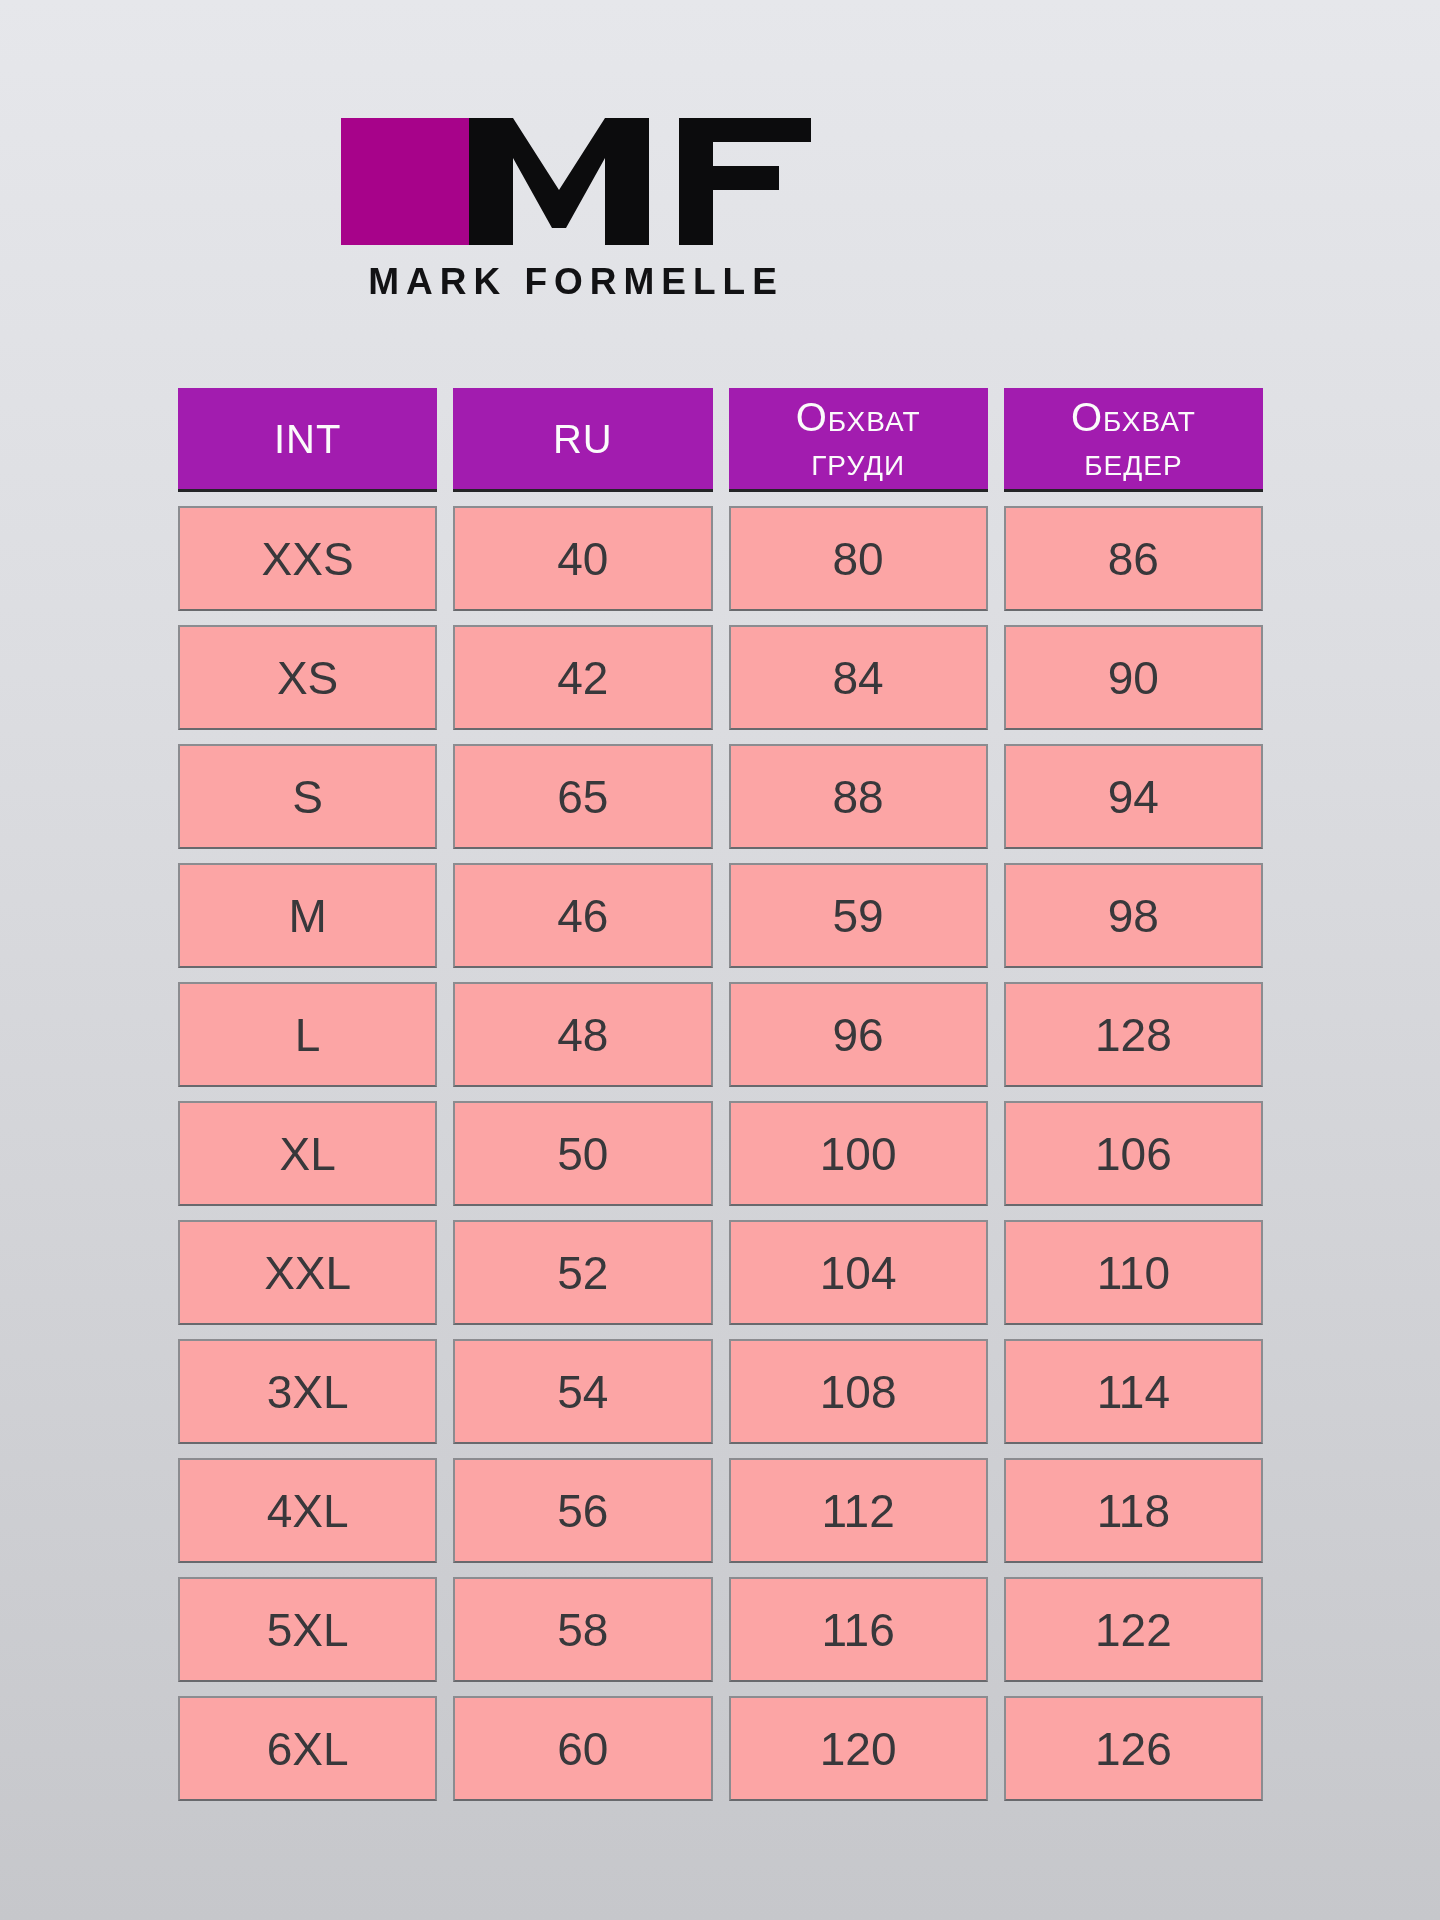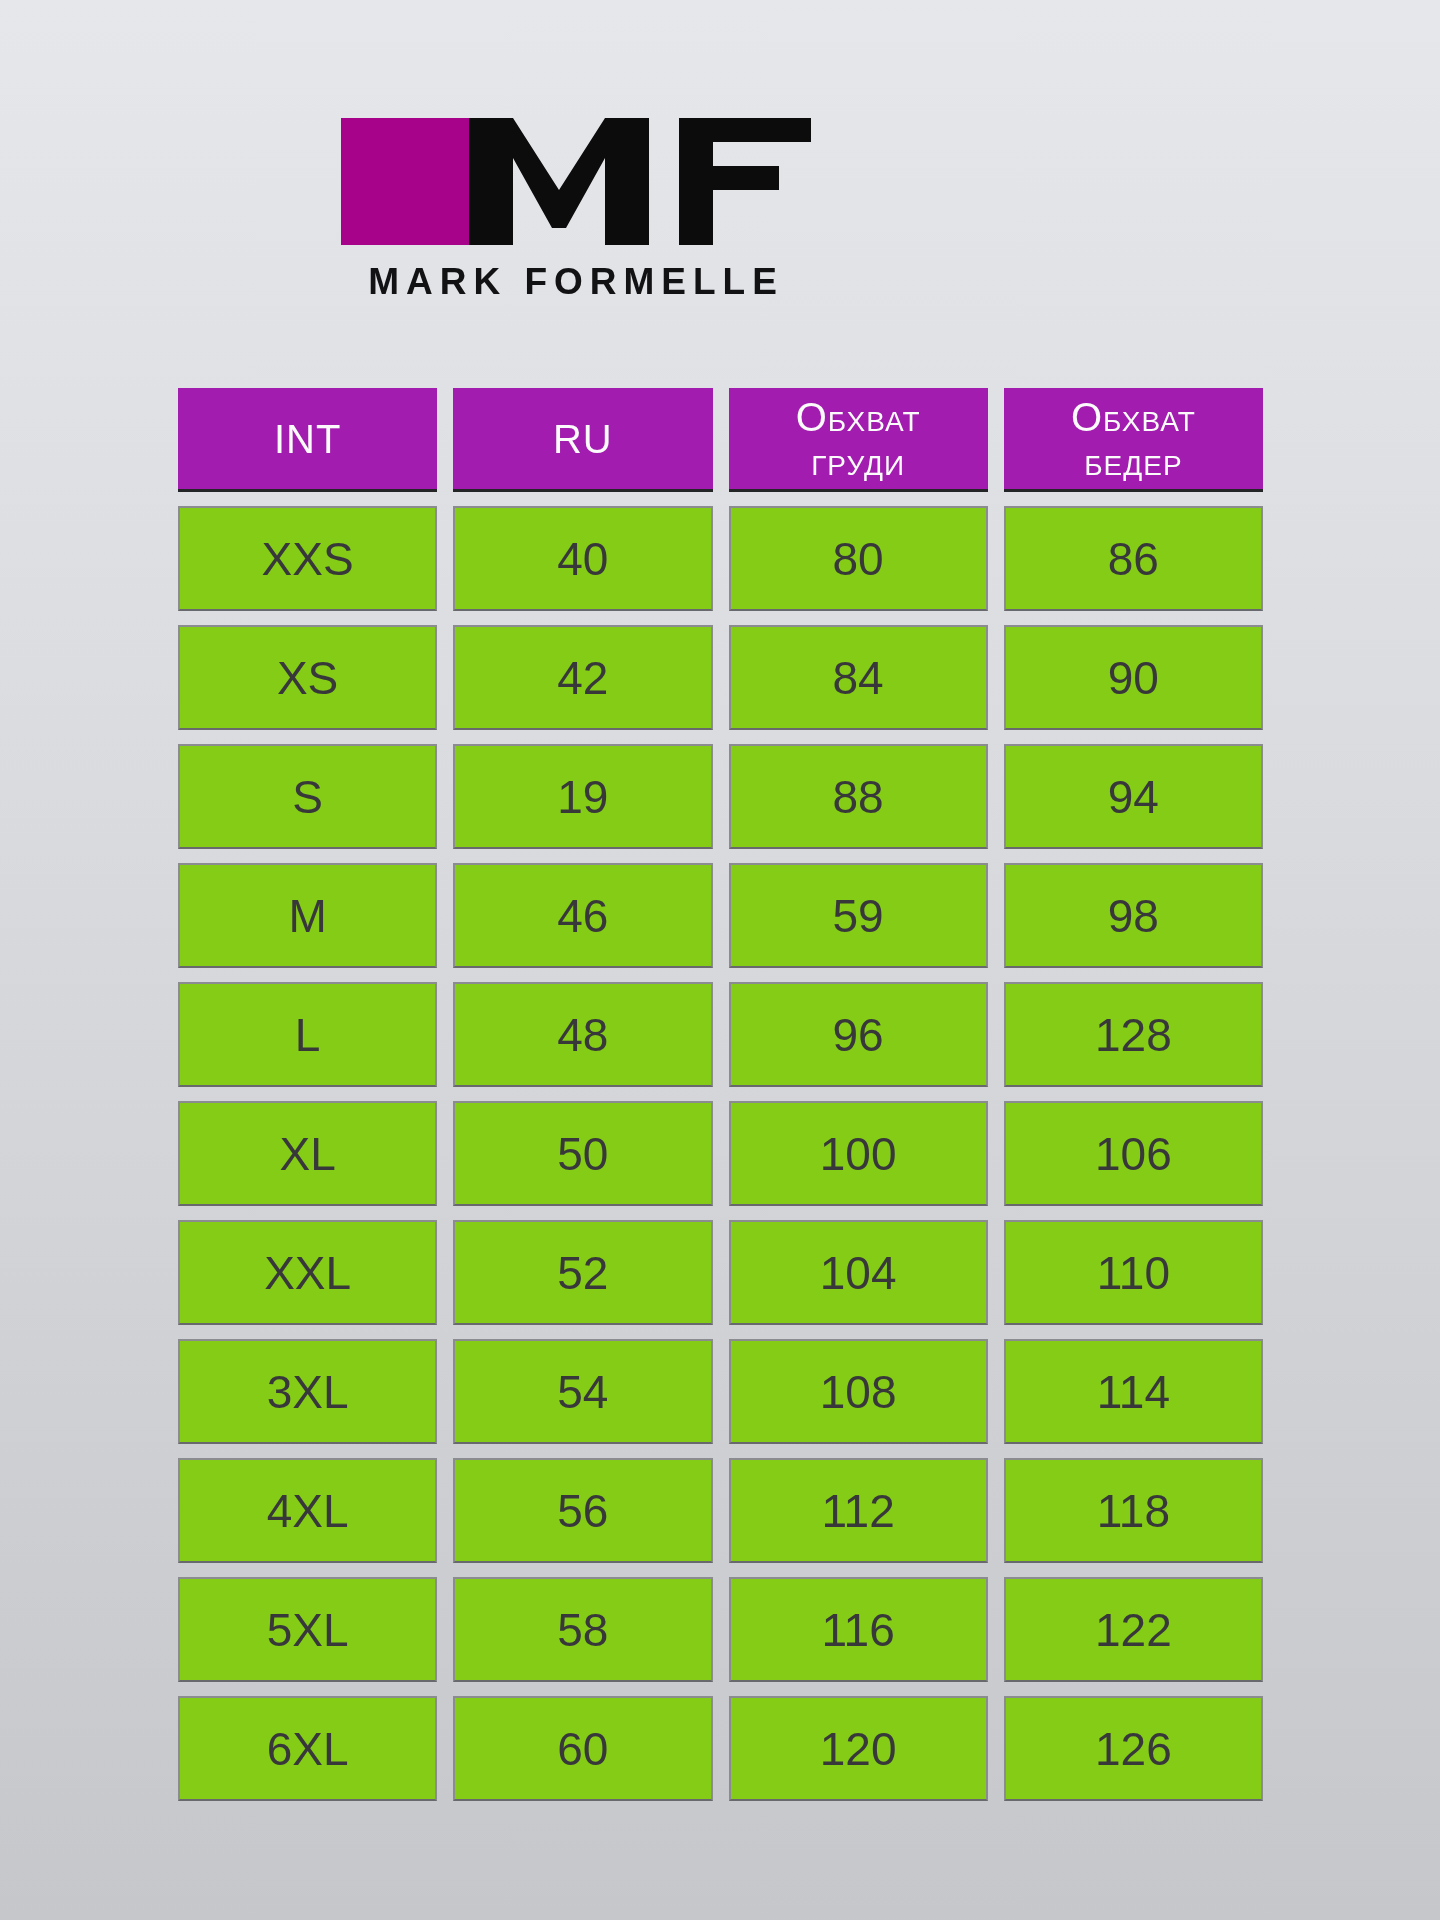--- a/index.html
+++ b/index.html
@@ -53,21 +53,21 @@
     background:#a21caf;
     color:#fbfbfb;
     font-size:40px;
     font-variant:small-caps;
     letter-spacing:1px;
     line-height:44px;
     padding:0 20px;
     border-bottom:3px solid #242527;
   }
   .cell.data{
-    background:#84cc16;
+    background:#fca5a5;
     border:2px solid #8b8c90;
     border-bottom-color:#68696d;
     color:#38383b;
     font-size:46px;
   }
 </style>
 </head>
 <body>
 
 <div class="page">
@@ -90,21 +90,21 @@
       <div class="cell header">Обхват бедер</div>
       <div class="cell data">XXS</div>
       <div class="cell data">40</div>
       <div class="cell data">80</div>
       <div class="cell data">86</div>
       <div class="cell data">XS</div>
       <div class="cell data">42</div>
       <div class="cell data">84</div>
       <div class="cell data">90</div>
       <div class="cell data">S</div>
-      <div class="cell data">19</div>
+      <div class="cell data">65</div>
       <div class="cell data">88</div>
       <div class="cell data">94</div>
       <div class="cell data">M</div>
       <div class="cell data">46</div>
       <div class="cell data">59</div>
       <div class="cell data">98</div>
       <div class="cell data">L</div>
       <div class="cell data">48</div>
       <div class="cell data">96</div>
       <div class="cell data">128</div>

